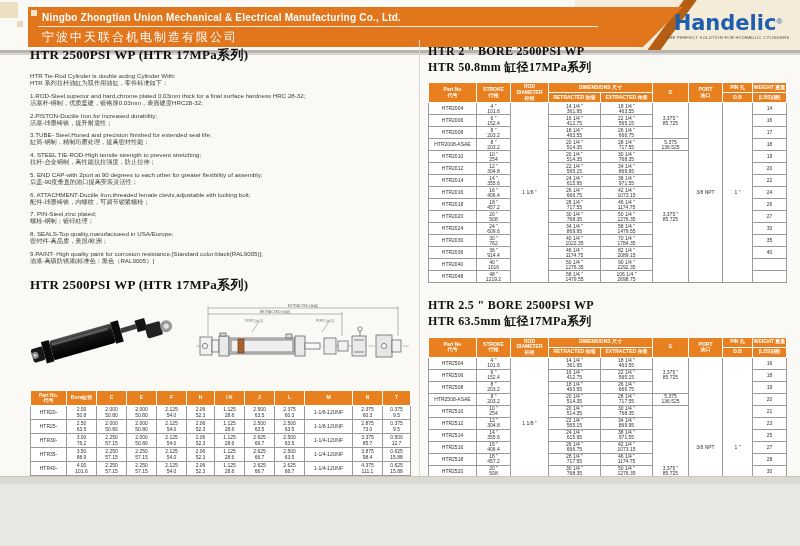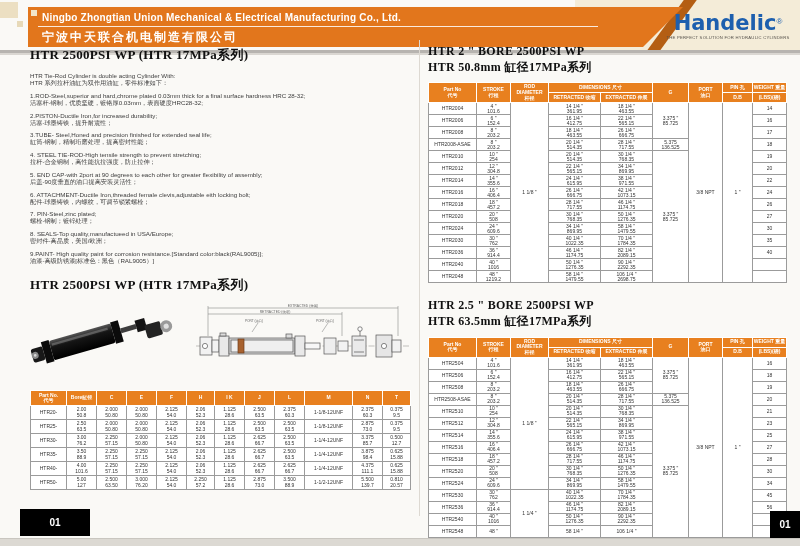--- a/index.html
+++ b/index.html
@@ -1,29 +1,29 @@
 <!DOCTYPE html>
 <html><head>
 <meta charset="utf-8">
 <style>
   html,body{margin:0;padding:0;background:#e9e7e2;font-family:"Liberation Sans",sans-serif;}
-  .page{position:relative;width:800px;height:546px;background:#faf9f6;overflow:hidden;}
+  .page{position:relative;width:800px;height:484px;background:#faf9f6;overflow:hidden;}
 
   
   .hdr-cream{position:absolute;left:575px;top:0;width:225px;height:50px;background:#f4ecd8;}
   .hdr-stripe{position:absolute;left:646px;top:0;width:13px;height:52px;background:#b45e13;
               transform:skewX(-36deg);transform-origin:0 100%;}
   .hdr-orange{position:absolute;left:28px;top:7px;width:655px;height:40px;background:#e2761c;
               clip-path:polygon(0 0,100% 0,calc(100% - 40px) 100%,0 100%);}
   .sq1{position:absolute;left:0;top:2px;width:18px;height:16px;background:#ecdfc2;}
   .sq2{position:absolute;left:31px;top:10px;width:6px;height:6px;background:#f2e6ca;}
   .sq3{position:absolute;left:17px;top:21px;width:6px;height:6px;background:#e7d9b8;}
   .company-en{position:absolute;left:42px;top:12px;font-size:10px;font-weight:bold;color:#fff;letter-spacing:.2px;white-space:nowrap;}
   .company-rule{position:absolute;left:38px;top:26px;width:560px;height:1px;background:rgba(255,255,255,.85);}
-  .company-cn{position:absolute;left:42px;top:29px;font-size:12px;font-weight:bold;color:#fff;letter-spacing:2px;white-space:nowrap;}
+  .company-cn{position:absolute;left:42px;top:29px;font-size:12px;font-weight:normal;color:#fff;letter-spacing:2px;white-space:nowrap;}
   .logo{position:absolute;left:664px;top:12px;width:128px;text-align:center;}
   .logo-name{font-family:"DejaVu Sans",sans-serif;font-size:21px;font-weight:bold;color:#1d5fae;line-height:22px;}
   .logo-reg{font-size:8px;vertical-align:super;color:#1d5fae;}
   .logo-tag{font-size:4.2px;color:#55504a;margin-top:1px;letter-spacing:.25px;white-space:nowrap;}
   .hdr-shadow{position:absolute;left:0;top:50px;width:800px;height:3px;background:#b7b4b0;}
   .hdr-shadow2{position:absolute;left:0;top:53px;width:800px;height:2px;background:#dad7d2;}
 
   
   .main{position:absolute;left:0;top:38px;width:800px;height:480px;}
   .col-sep{position:absolute;left:419px;top:2px;width:1px;height:476px;background:#ddd9d2;}

